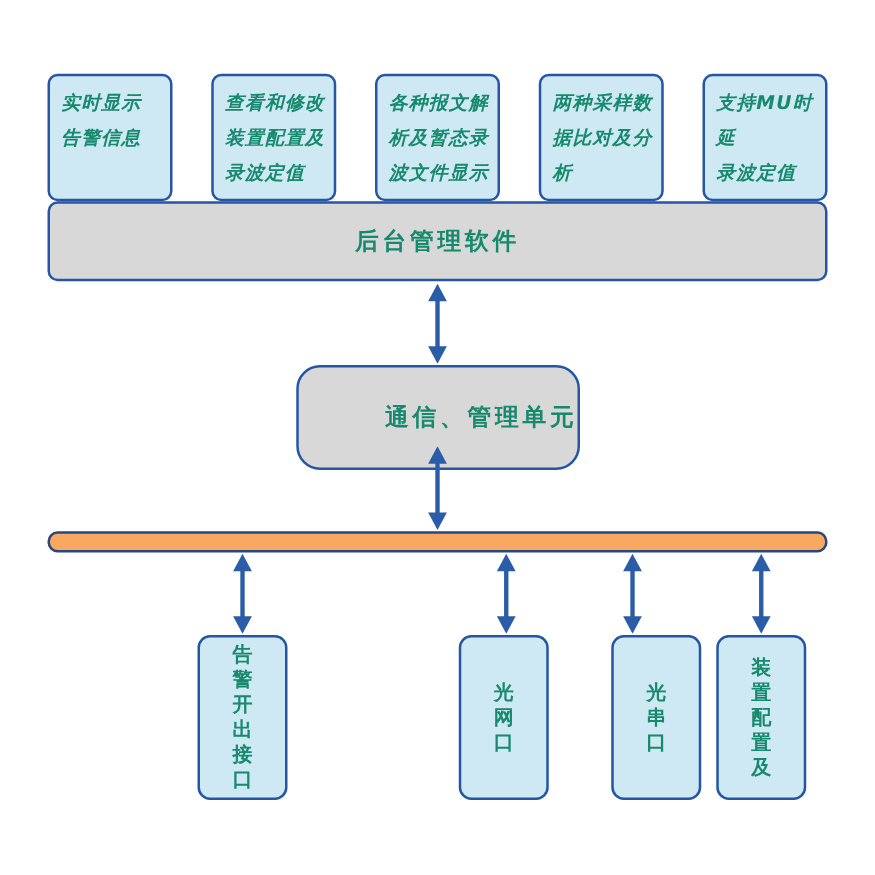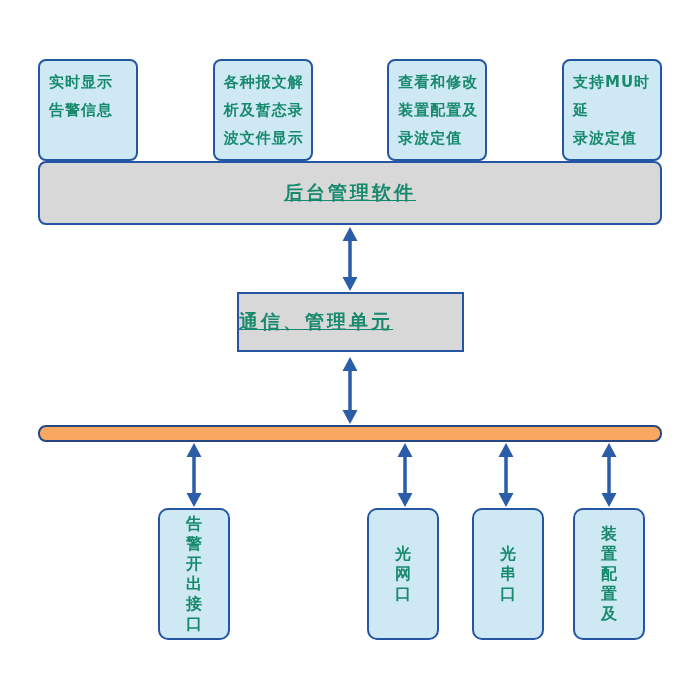--- a/index.html
+++ b/index.html
@@ -29,20 +29,21 @@
     left: 38px; top: 59px;
     width: 624px; height: 102px;
     display: flex;
     justify-content: space-between;
   }
   .feature-box {
     width: 100px; height: 102px;
     background: var(--feature-fill);
     border: 2px solid var(--box-border);
     border-radius: 8px;
+    font-style: italic;
   }
   .feature-text {
     padding: 7px 4px 0 9px;
     font-size: 15px;
     font-weight: bold;
     line-height: 28px;
     letter-spacing: 1px;
     color: var(--text-teal);
     white-space: pre-line;
   }
@@ -51,32 +52,31 @@
     left: 38px; top: 161px;
     width: 624px; height: 64px;
     background: var(--gray-fill);
     border: 2px solid var(--box-border);
     border-radius: 8px;
     display: flex; align-items: center; justify-content: center;
   }
   .comm-box {
     position: absolute;
     left: 237px; top: 292px;
-    width: 227px; height: 60px;
+    width: 227px; height: 84px;
     background: var(--gray-fill);
     border: 2px solid var(--box-border);
-    border-radius: 0;
-    display: flex; align-items: center; justify-content: flex-start;
+    border-radius: 19px;
+    display: flex; align-items: center; justify-content: flex-end;
   }
   .big-label {
     font-size: 19px;
     font-weight: bold;
     letter-spacing: 3px;
     color: var(--text-teal);
-    text-decoration: underline;
   }
   .bus-bar {
     position: absolute;
     left: 38px; top: 425px;
     width: 624px; height: 17px;
     background: var(--bus-fill);
     border: 2px solid var(--bus-border);
     border-radius: 8px;
   }
   .io-box {
@@ -105,28 +105,33 @@
 <body>
 
 <div id="stage">
 
   <div class="feature-row">
     <div class="feature-box">
       <div class="feature-text">实时显示
 告警信息</div>
     </div>
     <div class="feature-box">
+      <div class="feature-text">查看和修改
+装置配置及
+录波定值</div>
+    </div>
+    <div class="feature-box">
       <div class="feature-text">各种报文解
 析及暂态录
 波文件显示</div>
     </div>
     <div class="feature-box">
-      <div class="feature-text">查看和修改
-装置配置及
-录波定值</div>
+      <div class="feature-text">两种采样数
+据比对及分
+析</div>
     </div>
     <div class="feature-box">
       <div class="feature-text">支持MU时延
 录波定值</div>
     </div>
   </div>
 
   <div class="backend-box">
     <span class="big-label">后台管理软件</span>
   </div>
@@ -169,20 +174,20 @@
     <polygon points="12,0 4.5,14 19.5,14"></polygon>
     <polygon points="12,64 4.5,50 19.5,50"></polygon>
   </svg>
 
   <div class="io-box" style="left:367px">
     <div class="vtext">光网口</div>
   </div>
   <div class="io-box" style="left:158px">
     <div class="vtext">告警开出接口</div>
   </div>
-  <div class="io-box" style="left:472px">
+  <div class="io-box" style="left:489px">
     <div class="vtext">光串口</div>
   </div>
   <div class="io-box" style="left:573px">
     <div class="vtext">装置配置及</div>
   </div>
 
 </div>
 
 </body></html>

